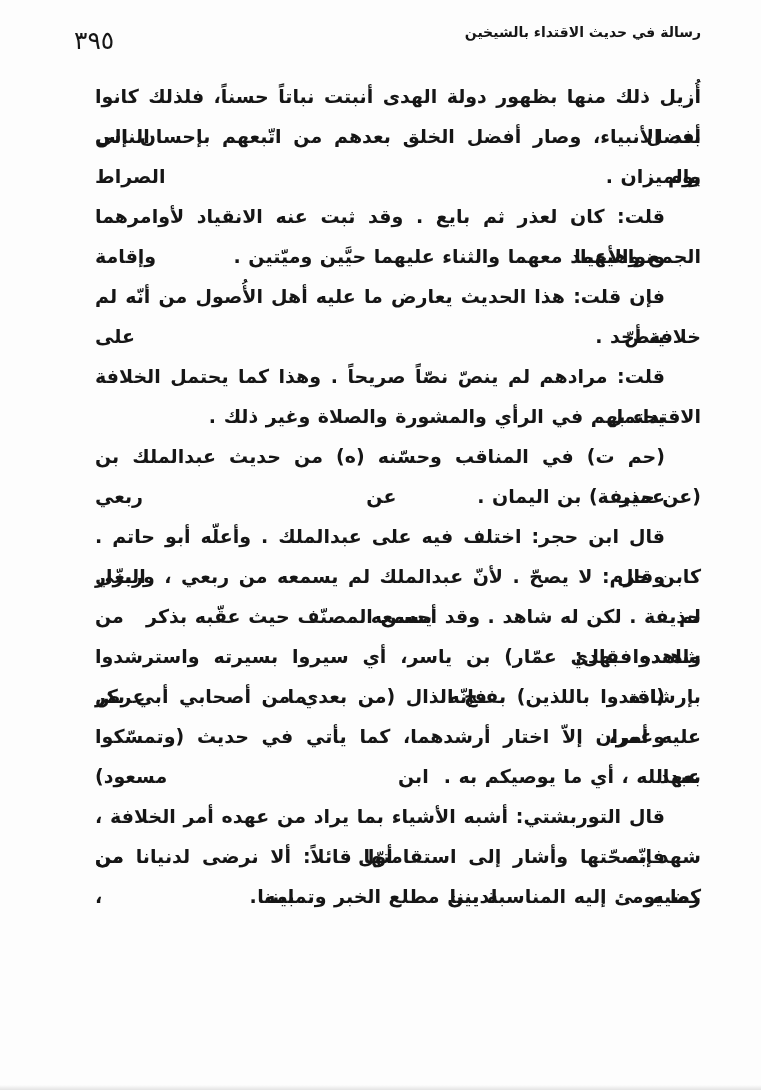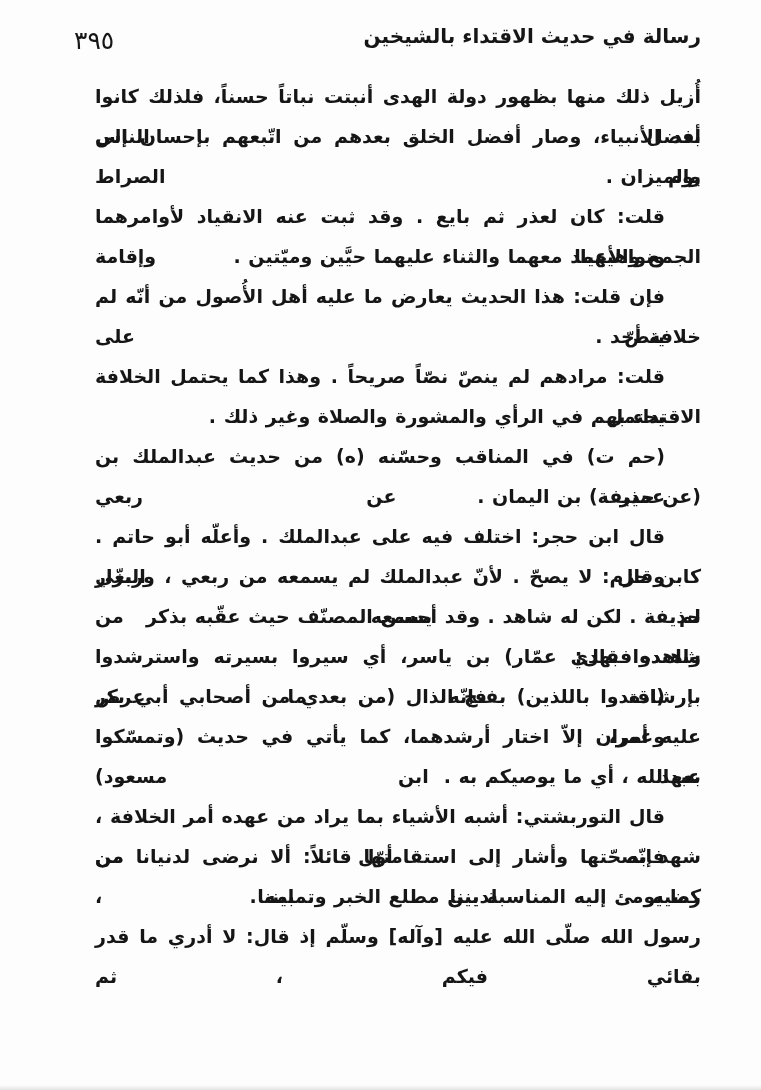--- a/index.html
+++ b/index.html
@@ -23,21 +23,21 @@
     top: 24px;
     right: 60px;
     left: 60px;
     height: 36px;
     display: flex;
     flex-direction: row;
     justify-content: space-between;
     align-items: flex-start;
   }
   .running-title {
-    font-size: 20px;
+    font-size: 14px;
     font-weight: bold;
     letter-spacing: 0.2px;
     white-space: nowrap;
   }
   .page-number {
     font-size: 25px;
     font-weight: normal;
     padding-left: 14px;
     padding-top: 2px;
   }
@@ -100,18 +100,17 @@
       <div class="line indent justify">قال ابن حجر: اختلف فيه على عبدالملك . وأعلّه أبو حاتم . وقال البزّار</div>
       <div class="line justify">كابن حزم: لا يصحّ . لأنّ عبدالملك لم يسمعه من ربعي ، وربعي لم يسمعه من</div>
       <div class="line">حذيفة . لكن له شاهد . وقد أحسن المصنّف حيث عقّبه بذكر شاهده فقال:</div>
       <div class="line justify">واهتدوا بهدي عمّار) بن ياسر، أي سيروا بسيرته واسترشدوا بإرشاده فإنّه ما عرض</div>
       <div class="line indent justify">(اقتدوا باللذين) بفتح الذال (من بعدي من أصحابي أبي بكر وعمر،</div>
       <div class="line justify">عليه أمران إلاّ اختار أرشدهما، كما يأتي في حديث (وتمسّكوا بعهد ابن مسعود)</div>
       <div class="line">عبدالله ، أي ما يوصيكم به .</div>
       <div class="line indent justify">قال التوربشتي: أشبه الأشياء بما يراد من عهده أمر الخلافة ، فإنّه أوّل من</div>
       <div class="line justify">شهد بصحّتها وأشار إلى استقامتها قائلاً: ألا نرضى لدنيانا من رضيه لديننا بيننا ،</div>
       <div class="line">كما يومئ إليه المناسبة بين مطلع الخبر وتمامه .</div>
-      <div class="line justify">رسول الله صلّى الله عليه [وآله] وسلّم إذ قال: لا أدري ما قدر بقائي فيكم ، ثم</div>
     </div>
 
   <div class="scan-edge"></div>
 
 </div>
 
 </body></html>

